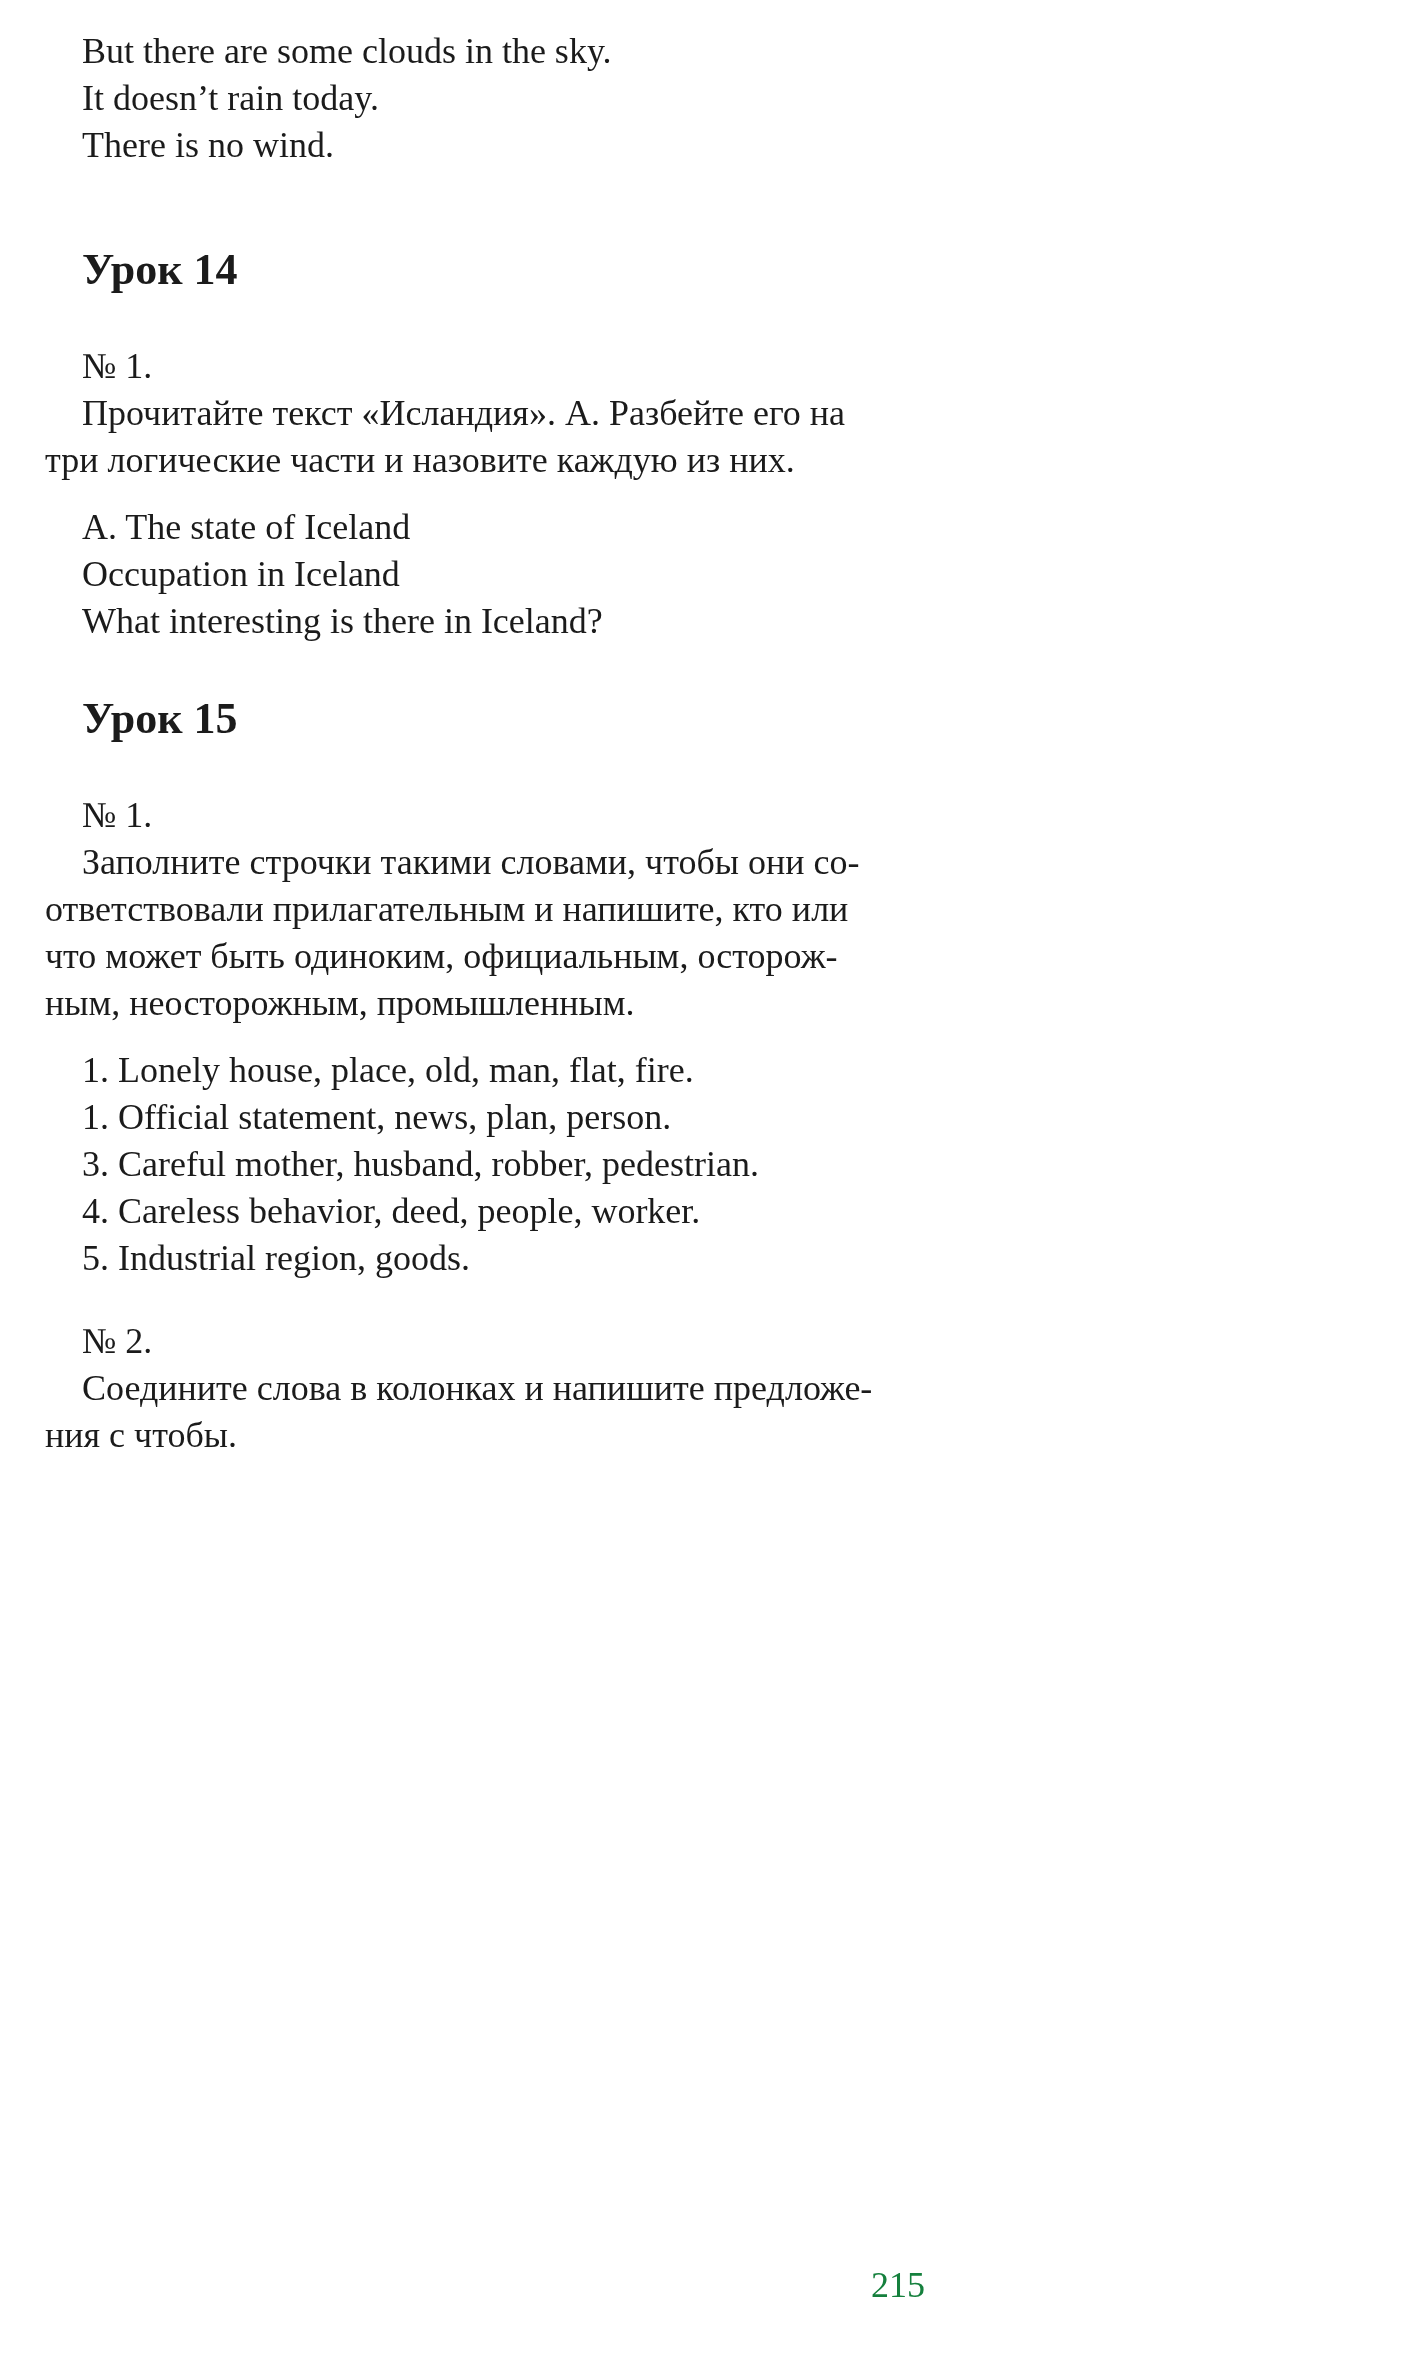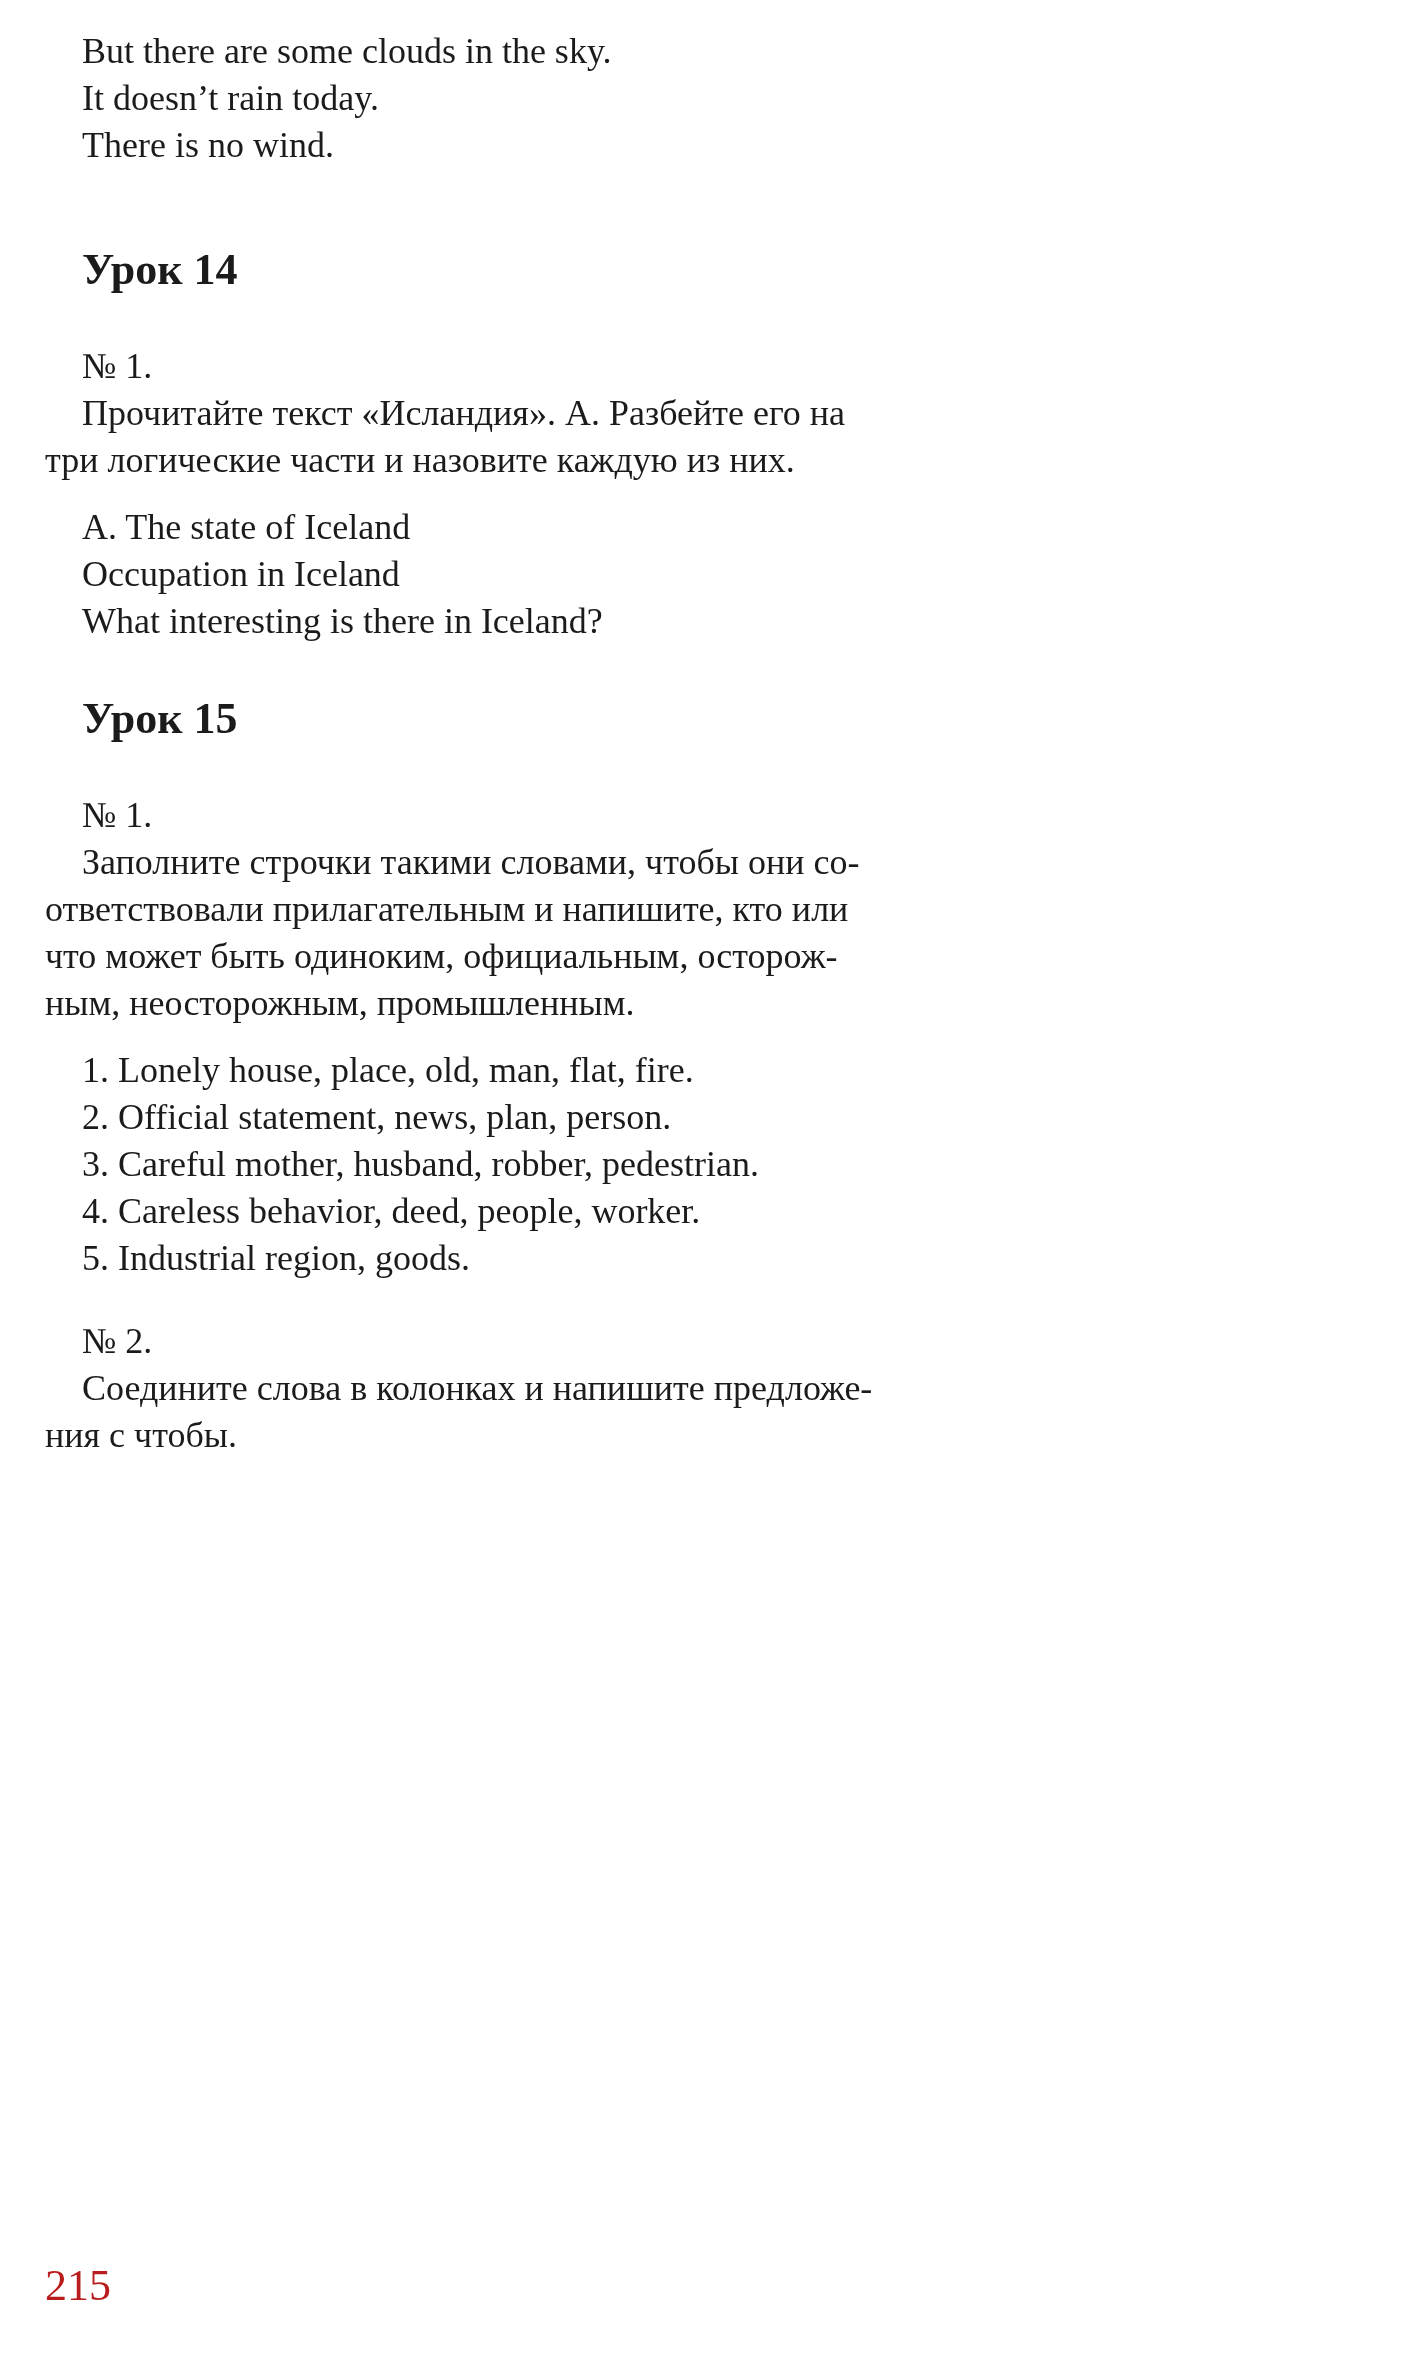--- a/index.html
+++ b/index.html
@@ -32,23 +32,23 @@
   }
   .heading.second { margin-top: 47px; }
   .task-number { padding-left: 37px; }
   .answers { margin-top: 20px; }
   .tasknum-2 { margin-top: 36px; }
   .page-number {
     position: absolute;
     top: 2262px;
     left: 45px;
     width: 880px;
-    text-align: left;
-    font-size: 44px;
-    color: #b91c1c;
+    text-align: right;
+    font-size: 36px;
+    color: #15803d;
   }
 </style>
 </head>
 <body>
 
 <div class="page">
   <div class="content">
 
     <div class="intro">
       <div class="line indent">But there are some clouds in the sky.</div>
@@ -75,21 +75,21 @@
     <div class="line task-number">№ 1.</div>
     <div class="instruction italic">
       <div class="line indent">Заполните строчки такими словами, чтобы они со-</div>
       <div class="line">ответствовали прилагательным и напишите, кто или</div>
       <div class="line">что может быть одиноким, официальным, осторож-</div>
       <div class="line">ным, неосторожным, промышленным.</div>
     </div>
 
     <div class="answers">
       <div class="line indent">1. Lonely house, place, old, man, flat, fire.</div>
-      <div class="line indent">2. Official statement, news, plan, person.</div>
+      <div class="line indent">1. Official statement, news, plan, person.</div>
       <div class="line indent">3. Careful mother, husband, robber, pedestrian.</div>
       <div class="line indent">4. Careless behavior, deed, people, worker.</div>
       <div class="line indent">5. Industrial region, goods.</div>
     </div>
 
     <div class="line task-number tasknum-2">№ 2.</div>
     <div class="instruction italic">
       <div class="line indent">Соедините слова в колонках и напишите предложе-</div>
       <div class="line">ния с чтобы.</div>
     </div>

